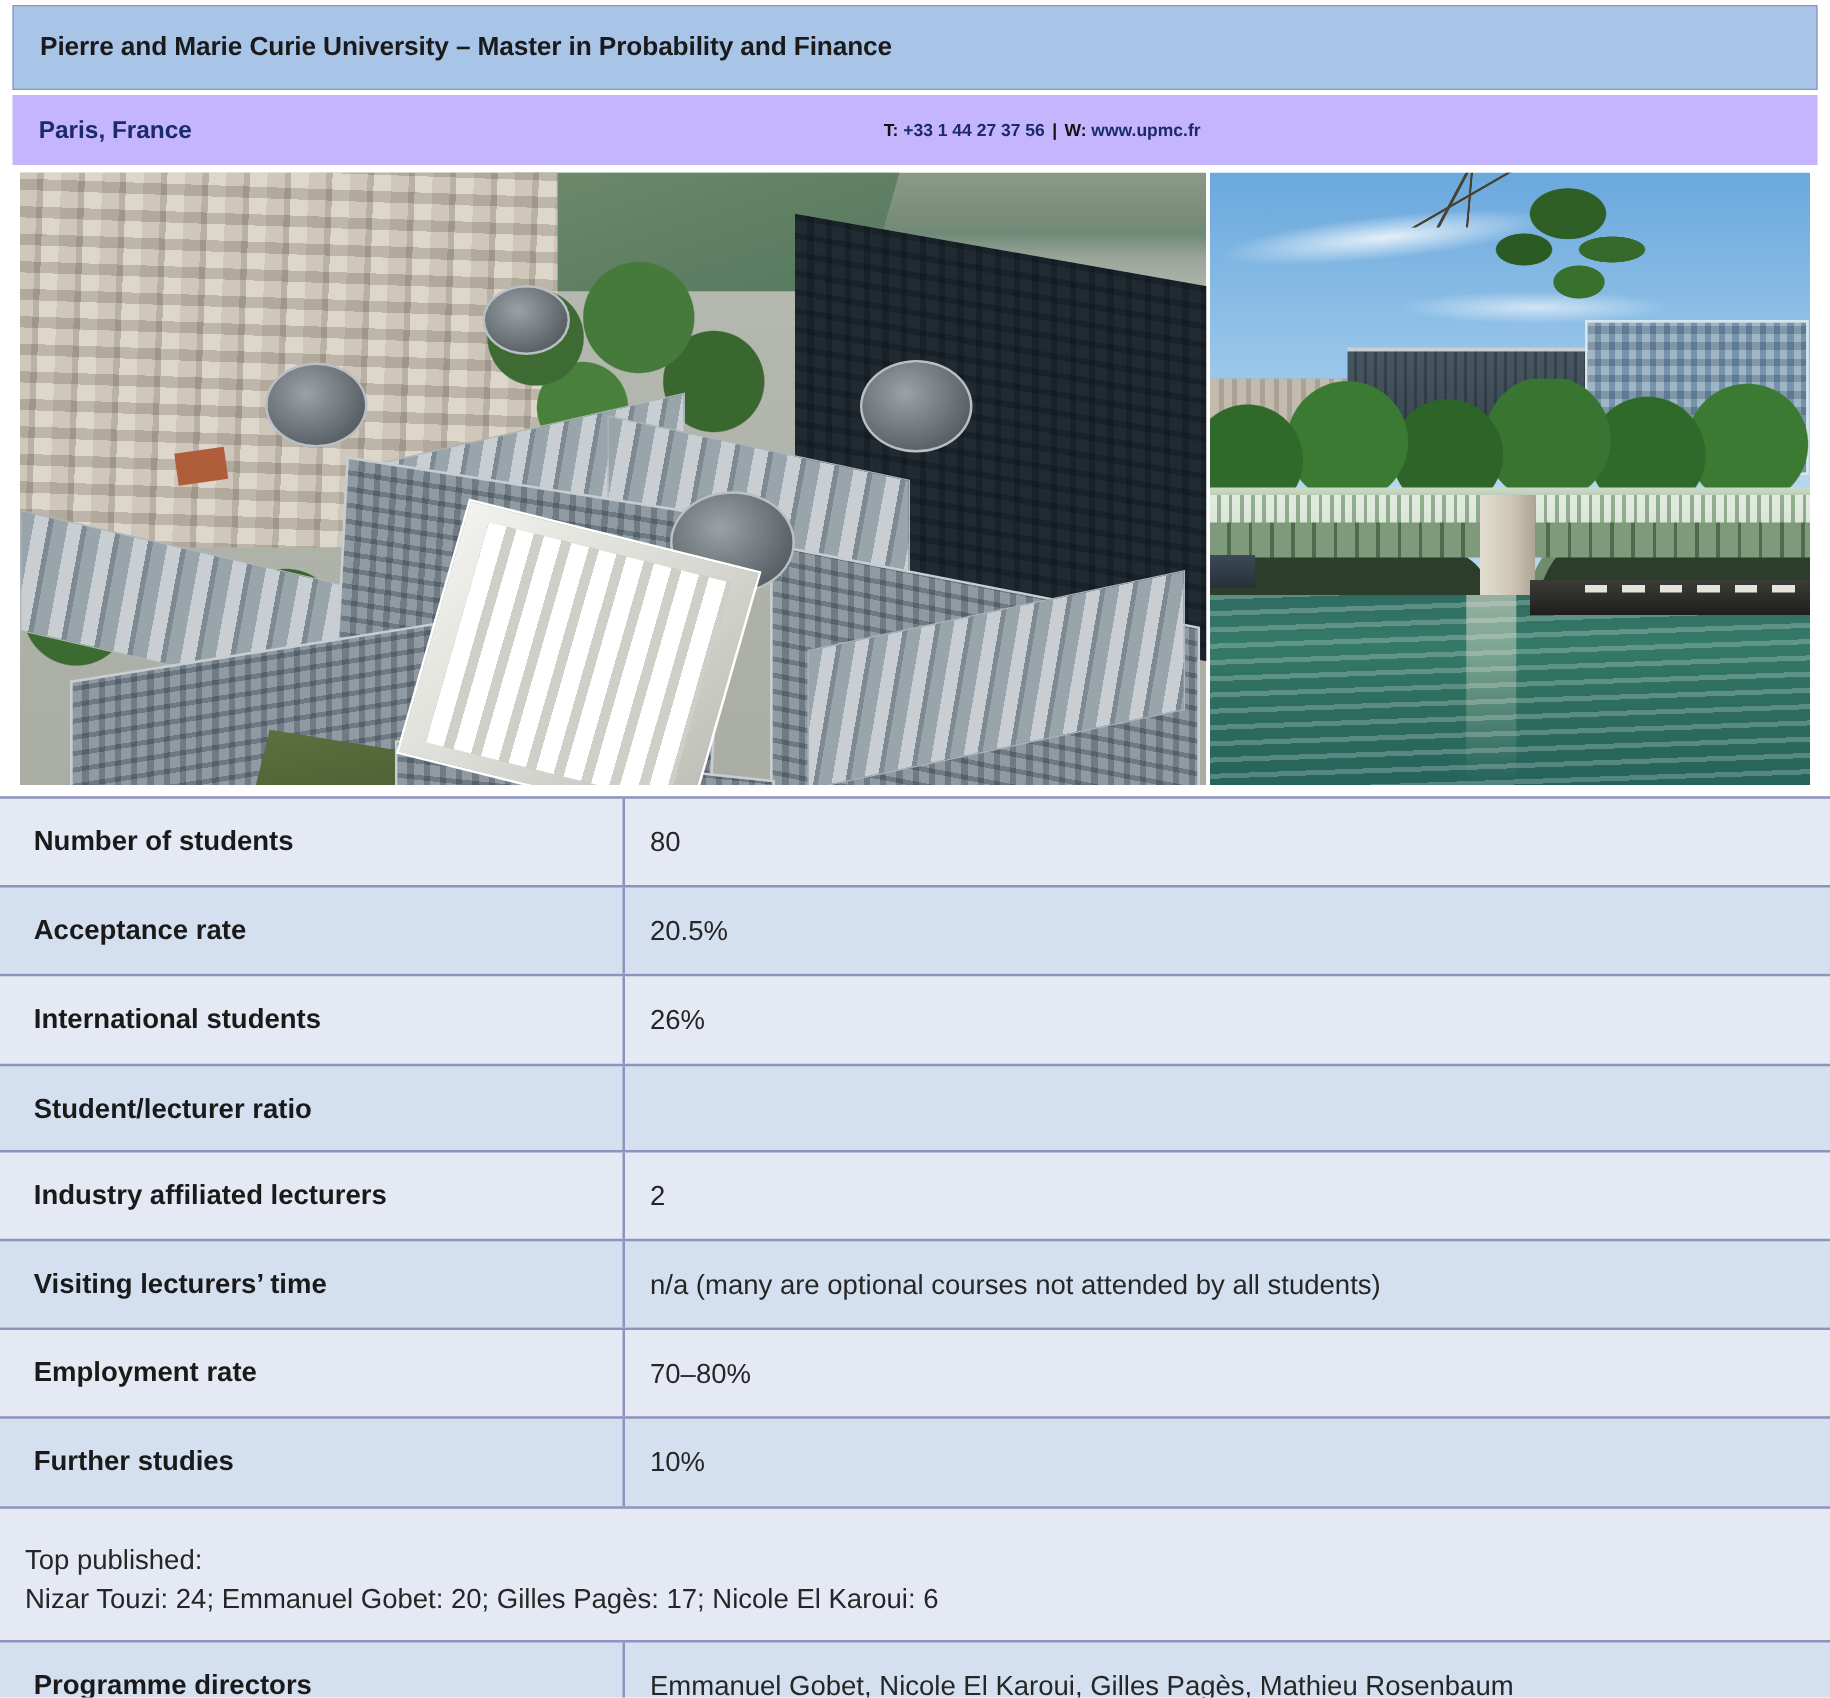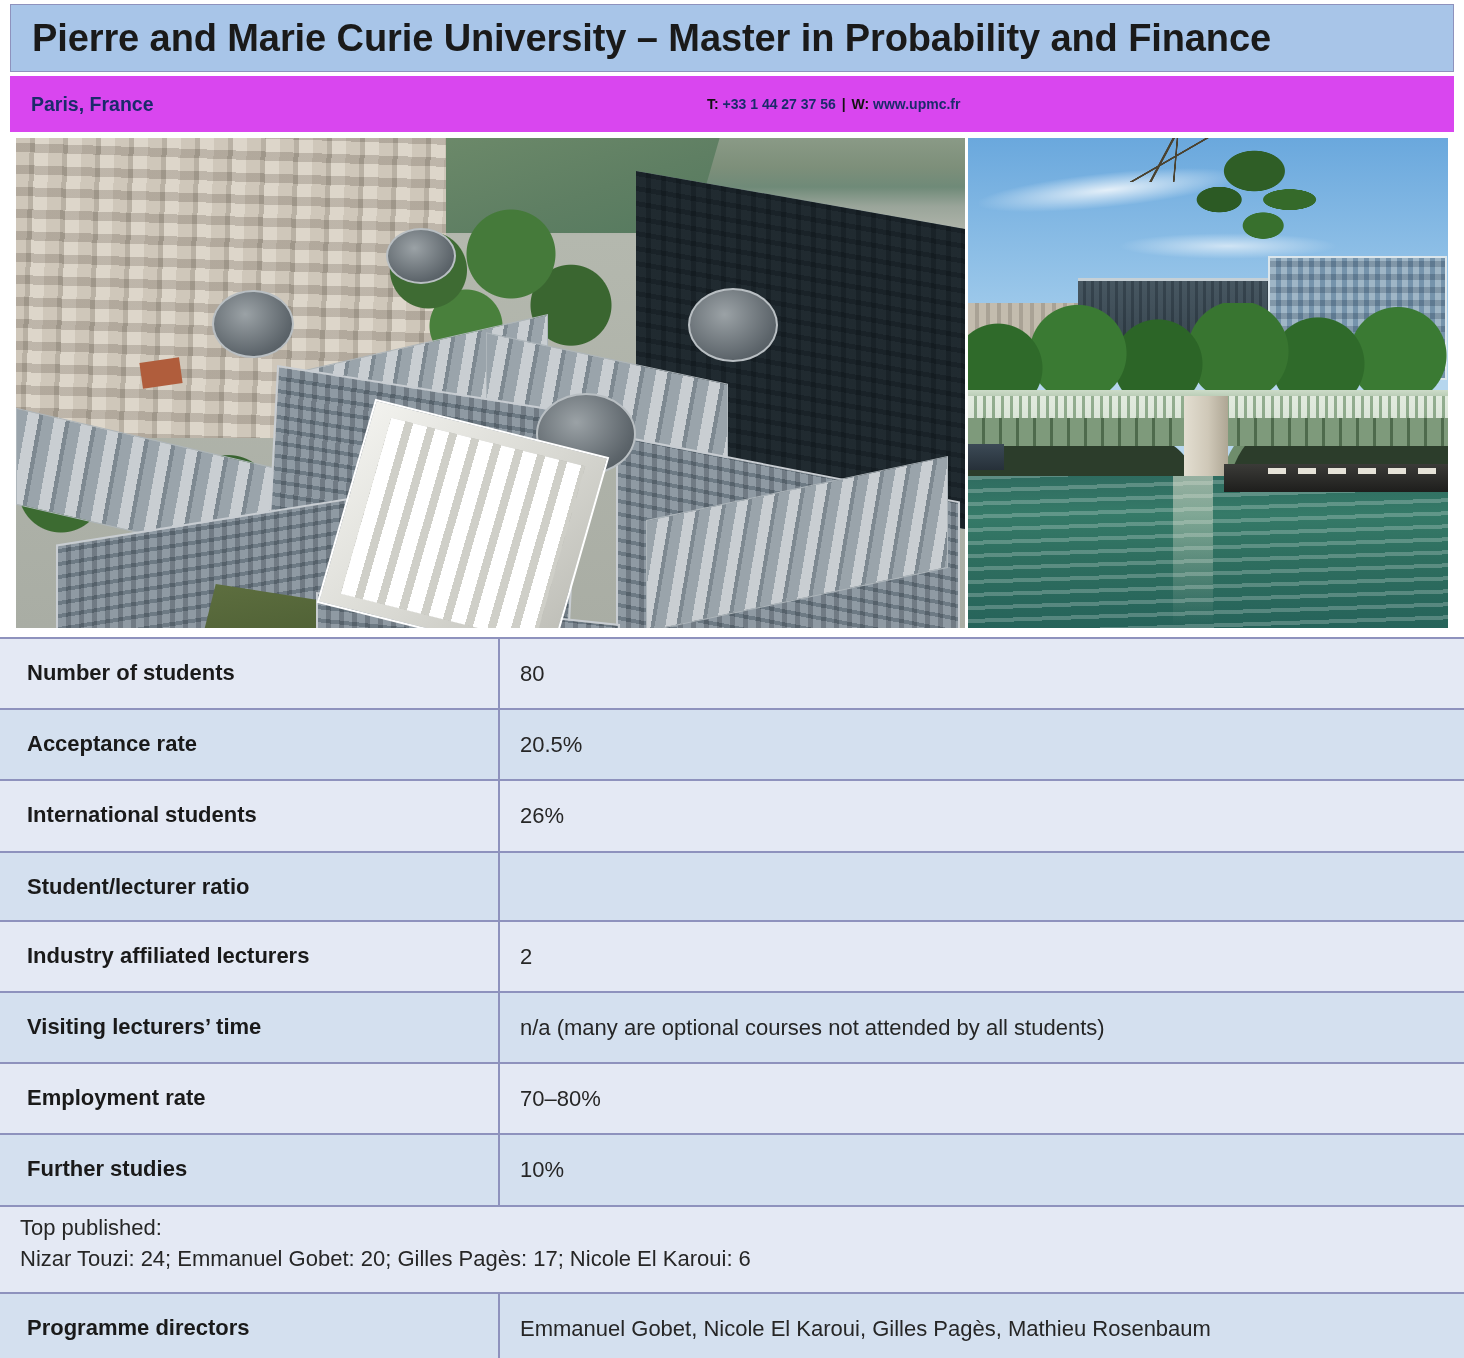--- a/index.html
+++ b/index.html
@@ -30,35 +30,35 @@
     width: 1444px;
     height: 68px;
     background: #a8c5e8;
     border: 1px solid #8e92bd;
     box-sizing: border-box;
     display: flex;
     align-items: center;
   }
   .title-text {
     padding-left: 21px;
-    font-size: 38px;
+    font-size: 21px;
     font-weight: bold;
     color: #1a1a1a;
     letter-spacing: -0.1px;
     white-space: nowrap;
   }
 
   
   .sub-bar {
     position: absolute;
     left: 10px;
     top: 76px;
     width: 1444px;
     height: 56px;
-    background: #d946ef;
+    background: #c4b5fd;
     box-sizing: border-box;
     display: flex;
     align-items: center;
   }
   .location {
     position: absolute;
     left: 21px;
     font-size: 19.5px;
     font-weight: bold;
     color: #1b2a6b;
@@ -331,21 +331,21 @@
     flex: 1;
     box-sizing: border-box;
     padding: 19px 18px 19px 20px;
     font-size: 22px;
     font-weight: normal;
     color: #262626;
     line-height: 1.42;
     white-space: pre-line;
   }
   .row.tall .cell-label { padding-top: 19px; }
-  .row.tall .cell-value { padding-top: 5px; padding-bottom: 18px; }
+  .row.tall .cell-value { padding-top: 25px; padding-bottom: 18px; }
 </style>
 </head>
 <body>
 
 <div class="page">
 
   <div class="title-bar">
     <div class="title-text">Pierre and Marie Curie University – Master in Probability and Finance</div>
   </div>
 

